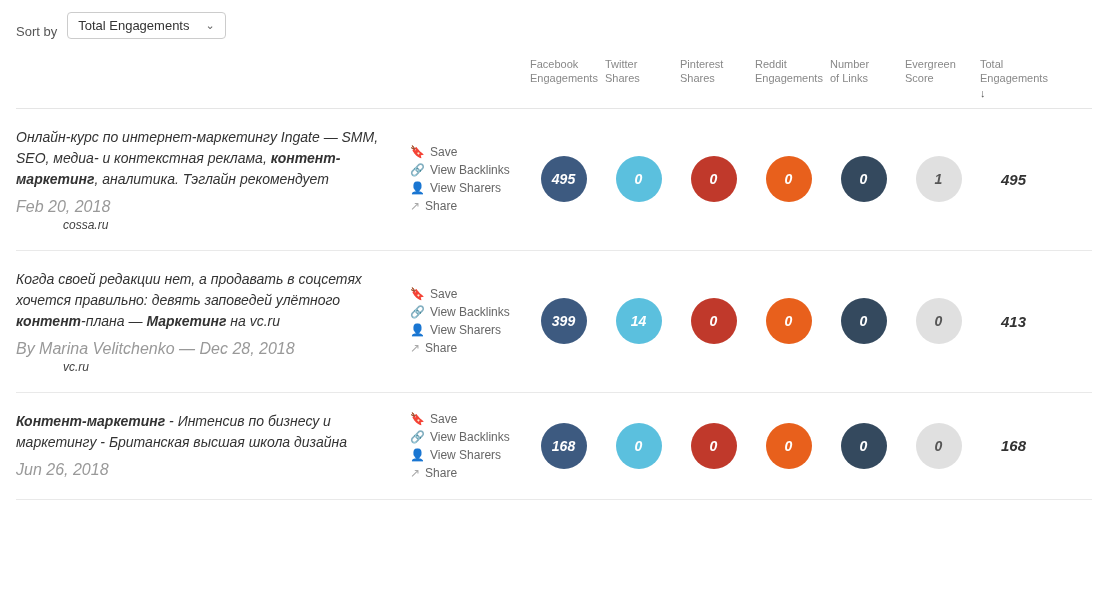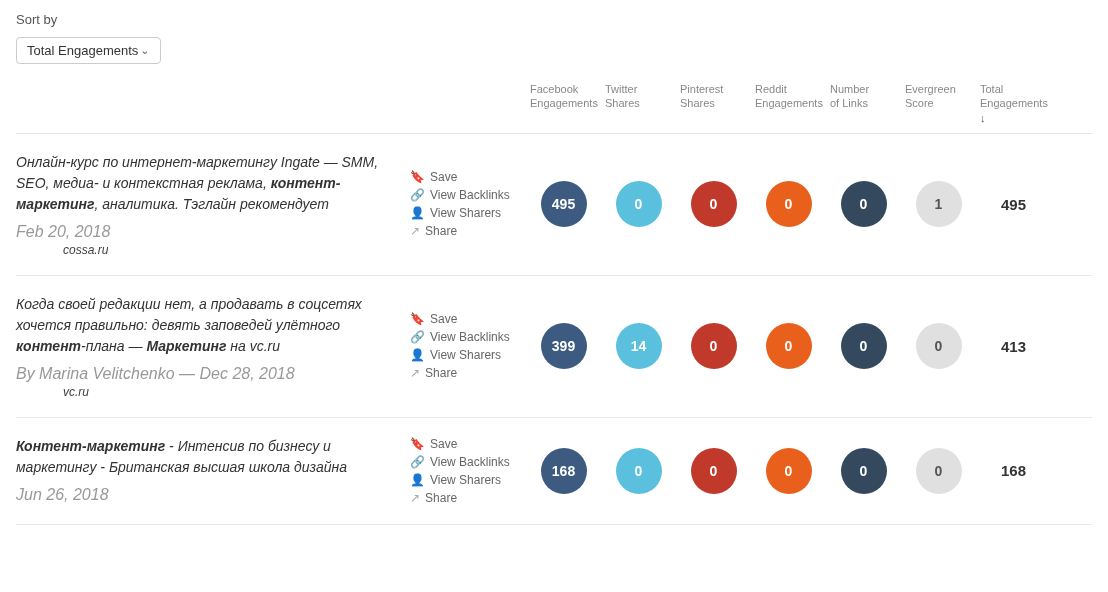--- a/index.html
+++ b/index.html
@@ -8,41 +8,40 @@
       background: #fff;
       color: #333;
       font-size: 14px;
     }
     .container {
       width: 1108px;
       padding: 12px 16px;
     }
     .toolbar {
       display: flex;
-      align-items: flex-start;
+      align-items: flex-end;
       gap: 10px;
       margin-bottom: 10px;
       padding-bottom: 8px;
-      flex-direction: column;
     }
     .sort-label {
       font-size: 13px;
       color: #555;
       font-weight: 500;
     }
     .sort-dropdown {
       display: flex;
       align-items: center;
       border: 1px solid #ccc;
       border-radius: 4px;
       padding: 5px 10px;
       font-size: 13px;
       color: #333;
       cursor: pointer;
-      gap: 2px;
+      gap: 16px;
       background: #fff;
     }
     .chevron-icon {
       font-size: 11px;
       color: #666;
     }
     .table-header {
       display: grid;
       grid-template-columns: 390px 120px 75px 75px 75px 75px 75px 75px 75px;
       border-bottom: 1px solid #e5e5e5;
@@ -110,20 +109,21 @@
       white-space: nowrap;
     }
     .action-icon {
       font-size: 12px;
       color: #aaa;
     }
     .metric-cell {
       display: flex;
       align-items: center;
       justify-content: center;
+      font-style: italic;
     }
     .circle {
       width: 46px;
       height: 46px;
       border-radius: 50%;
       display: flex;
       align-items: center;
       justify-content: center;
       font-size: 14px;
       font-weight: 600;

